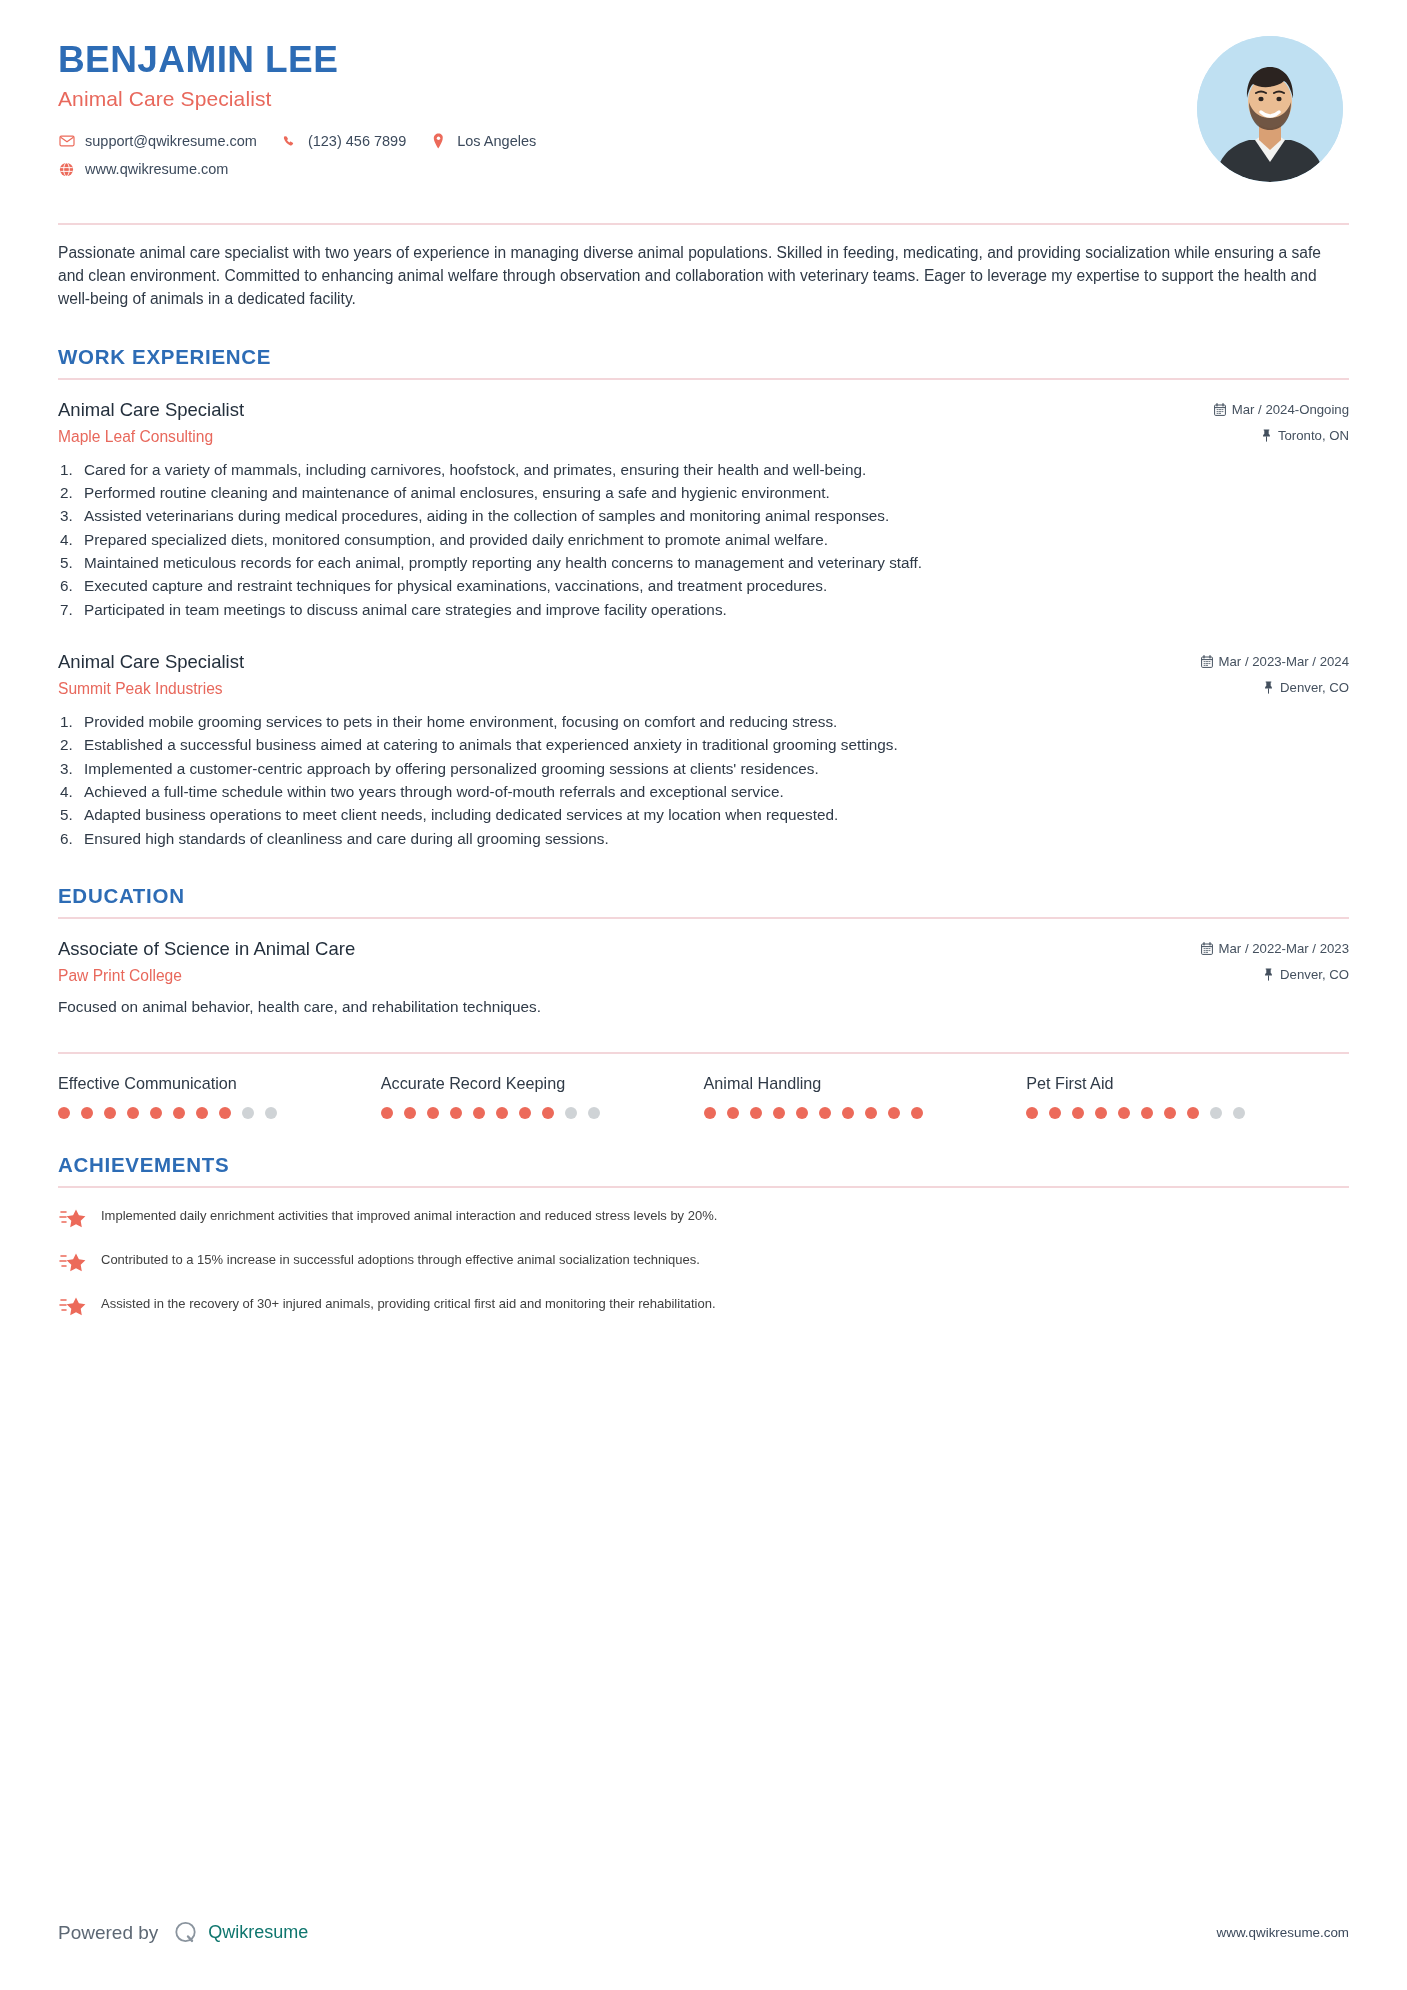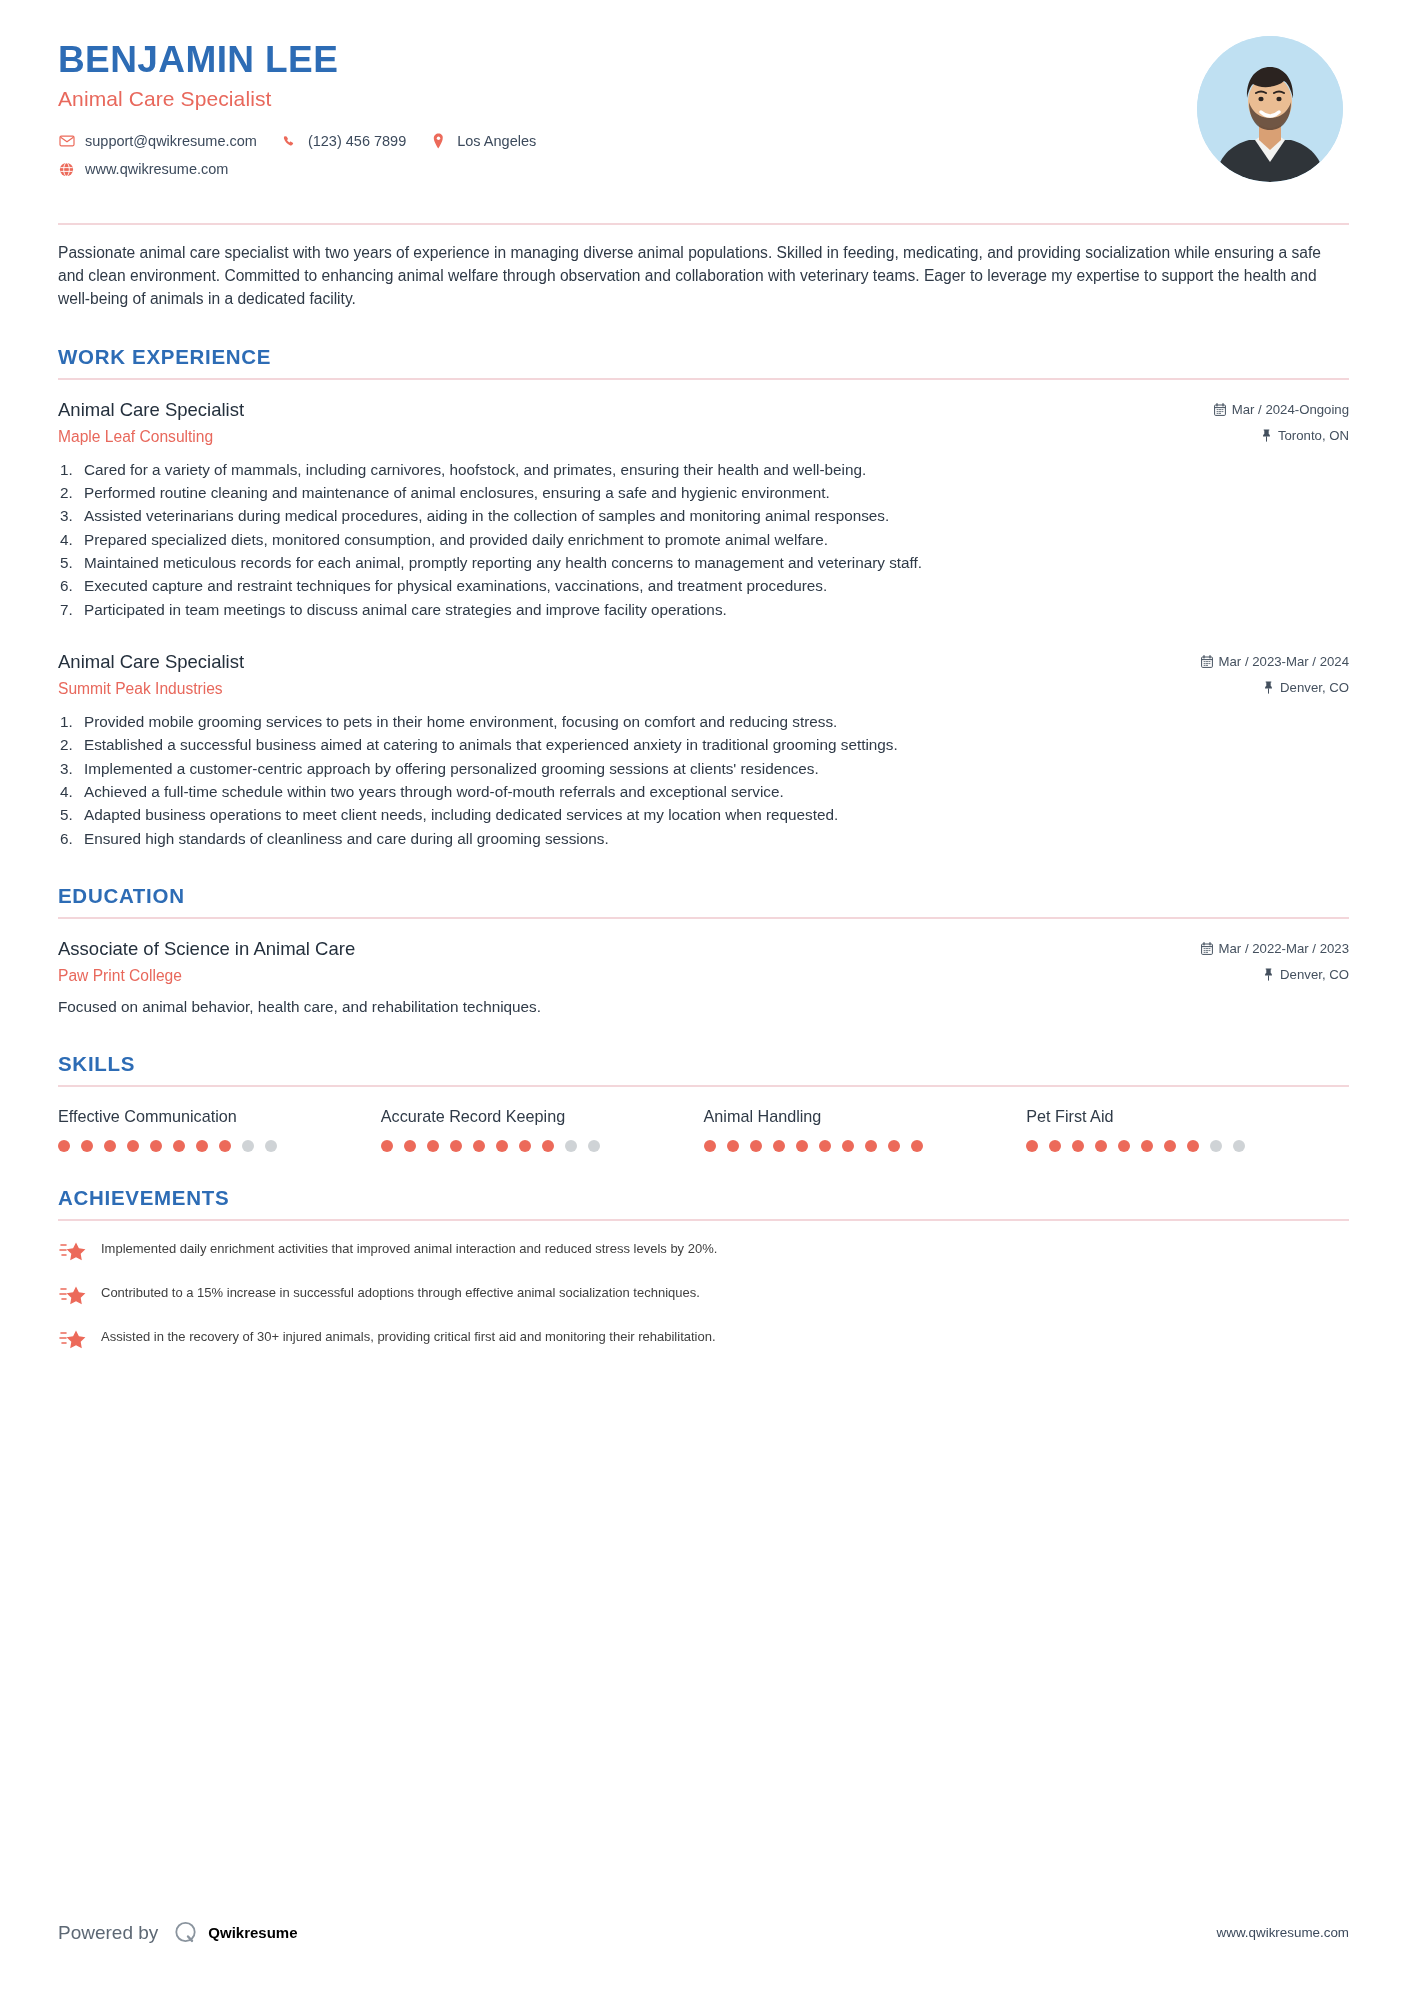--- a/index.html
+++ b/index.html
@@ -219,23 +219,23 @@
     font-size: 19px;
     color: #5d6874;
     margin-right: 14px;
   }
   .brand-mark {
     width: 27px;
     height: 27px;
     margin-right: 9px;
   }
   .brand-name {
-    font-size: 15px;
-    color: #000000;
-    font-weight: bold;
+    font-size: 18px;
+    color: #0f766e;
+    font-weight: normal;
   }
   .footer-url {
     font-size: 13.4px;
     color: #3c4a5c;
   }
 </style>
 </head>
 <body>
 
 <div class="page">
@@ -441,21 +441,20 @@
             </svg>
           </span>
           <span>Denver, CO</span>
         </div>
       </div>
       <div class="entry-desc">Focused on animal behavior, health care, and rehabilitation techniques.</div>
     </div>
   </div>
 
   <div class="section">
-    <div class="section-title">SKILLS</div>
     <div class="rule"></div>
 
     <div class="skills-grid">
       <div>
         <div class="skill-name">Effective Communication</div>
         <div class="dots">
             <span class="dot on"></span>
             <span class="dot on"></span>
             <span class="dot on"></span>
             <span class="dot on"></span>

